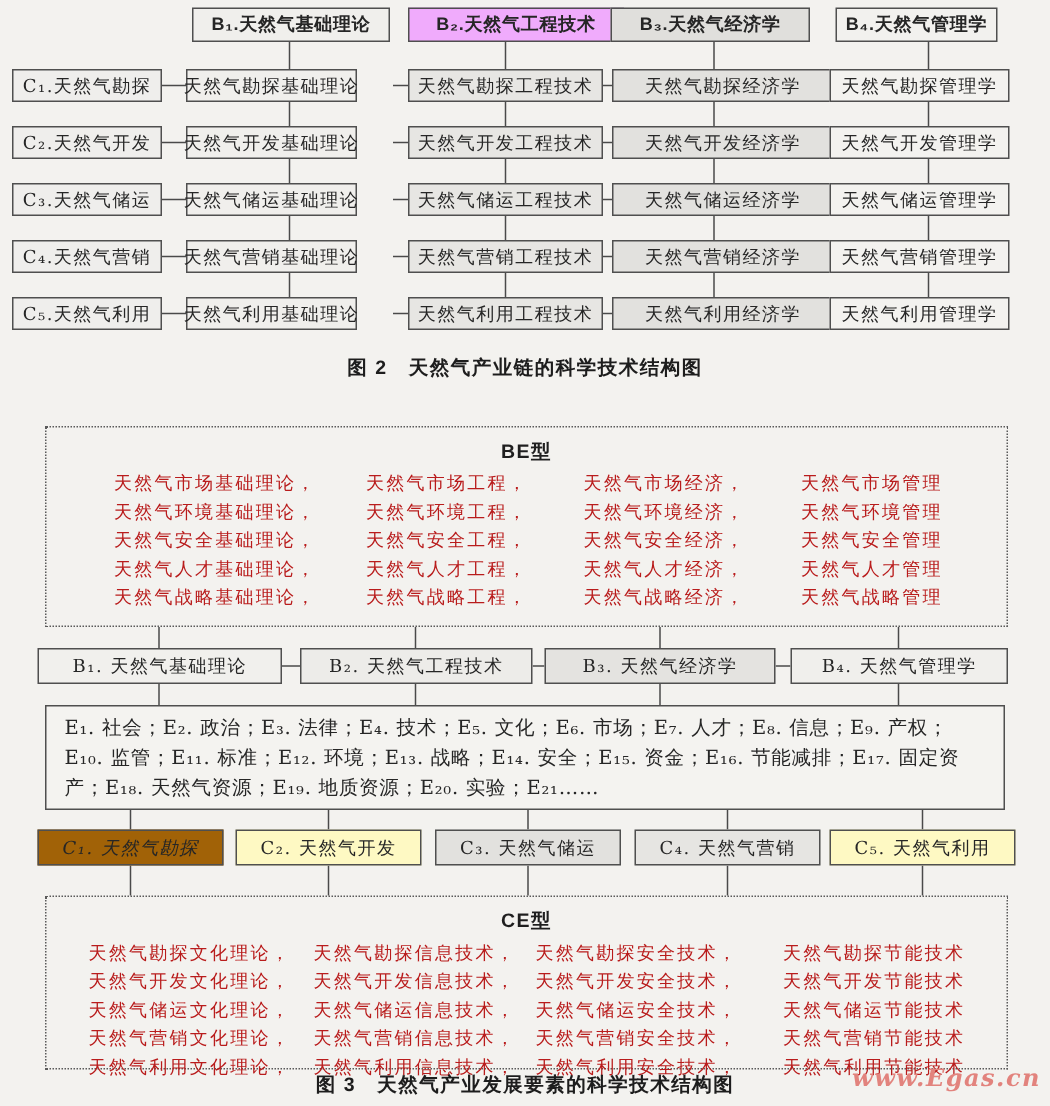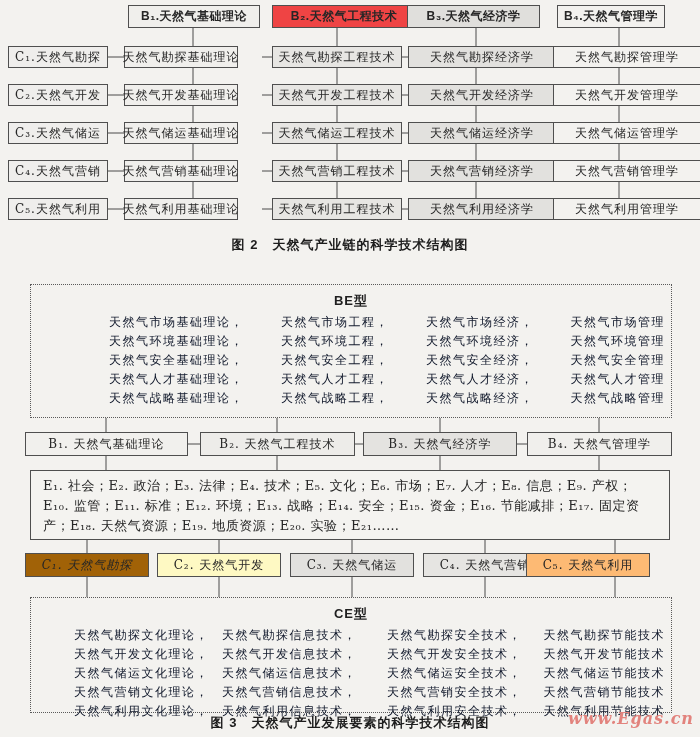--- a/index.html
+++ b/index.html
@@ -18,28 +18,28 @@
     display:flex;align-items:center;justify-content:center;
     font-size:12px;letter-spacing:1px;color:#262626;
     font-family:"DejaVu Serif","Liberation Serif",serif;
     white-space:nowrap;
   }
 
   
   .f2{height:22px;}
   .hB{top:5px;height:23px;font-weight:bold;font-family:"Liberation Sans",sans-serif;letter-spacing:0.5px;}
   .h1{left:128px;width:132px;background:#f0efec;}
-  .h2{left:272px;width:144px;background:#ef4444;text-align:center;}
+  .h2{left:272px;width:144px;background:#f0abfc;text-align:center;}
   .h3{left:407px;width:133px;background:#e0dfdc;}
   .h4{left:557px;width:108px;background:#f2f1ee;}
   .cL{left:8px;width:100px;background:#efeeec;}
   .c1{left:124px;width:114px;background:#f0efec;}
   .c2{left:272px;width:130px;background:#e7e6e3;}
   .c3{left:408px;width:148px;background:#e2e1de;}
-  .c4{left:553px;width:148px;background:#f3f2ef;}
+  .c4{left:553px;width:120px;background:#f3f2ef;}
   .r0{top:46px}.r1{top:84px}.r2{top:122px}.r3{top:160px}.r4{top:198px}
   .caption{
     position:absolute;left:0;width:700px;text-align:center;
     font-weight:bold;font-size:13px;color:#1d1d1d;letter-spacing:1px;
     font-family:"Liberation Sans",sans-serif;
   }
   .cap2{top:236px;}
   .cap3{top:714px;}
 
   
@@ -48,23 +48,23 @@
     border:1px dotted #5a5a5a;
   }
   .be{left:30px;top:284px;width:642px;height:134px;}
   .ce{left:30px;top:597px;width:642px;height:116px;}
   .frame .ttl{
     text-align:center;font-weight:bold;font-size:13px;color:#1f1f1f;
     margin-top:7px;letter-spacing:1px;
     font-family:"Liberation Sans",sans-serif;
   }
   .grid4{
-    display:grid;font-size:12px;color:#0f172a;letter-spacing:1.5px;
+    display:grid;font-size:12px;color:#b91c1c;letter-spacing:1.5px;
     font-family:"DejaVu Serif","Liberation Serif",serif;
-    line-height:19px;white-space:nowrap;text-align:right;
+    line-height:19px;white-space:nowrap;
   }
   .be .grid4{grid-template-columns:168px 145px 145px 1fr;padding:3px 6px 0 45px;}
   .ce .grid4{grid-template-columns:150px 148px 165px 1fr;padding:3px 6px 0 28px;}
 
   .b3{top:432px;height:24px;}
   .b3-1{left:25px;width:163px;background:#f1f0ed;}
   .b3-2{left:200px;width:155px;background:#edece9;}
   .b3-3{left:363px;width:154px;background:#e4e3e0;}
   .b3-4{left:527px;width:145px;background:#f0efec;}
 
@@ -74,21 +74,21 @@
     padding:5px 10px 0 12px;
     font-size:13px;line-height:20px;letter-spacing:0.5px;color:#262626;
     font-family:"DejaVu Serif","Liberation Serif",serif;white-space:nowrap;
   }
 
   .cx{top:553px;height:24px;width:124px;}
   .cx-1{left:25px;background:#a16207;font-style:italic;}
   .cx-2{left:157px;background:#fef9c3;text-align:right;}
   .cx-3{left:290px;background:#e2e1de;}
   .cx-4{left:423px;background:#e6e5e2;}
-  .cx-5{left:526px;background:#fdba74;}
+  .cx-5{left:553px;background:#fef9c3;}
 
   .watermark{
     position:absolute;right:6px;top:709px;
     font-family:"DejaVu Serif","Liberation Serif",serif;
     font-style:italic;font-weight:bold;
     color:#e2837d;font-size:16px;letter-spacing:1px;
   }
 </style>
 </head>
 <body>

